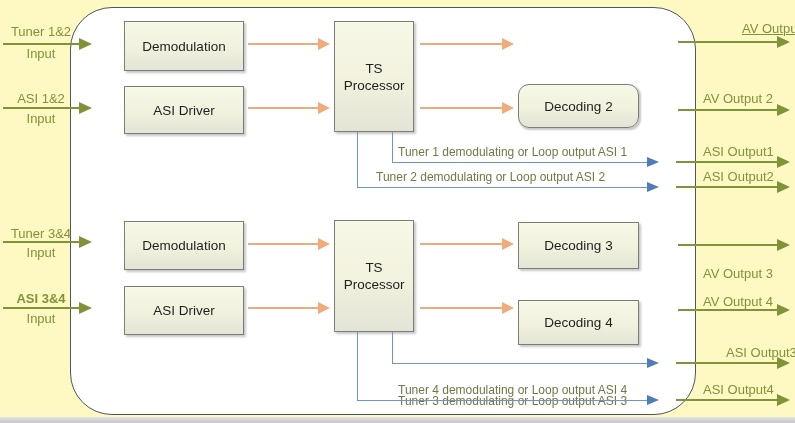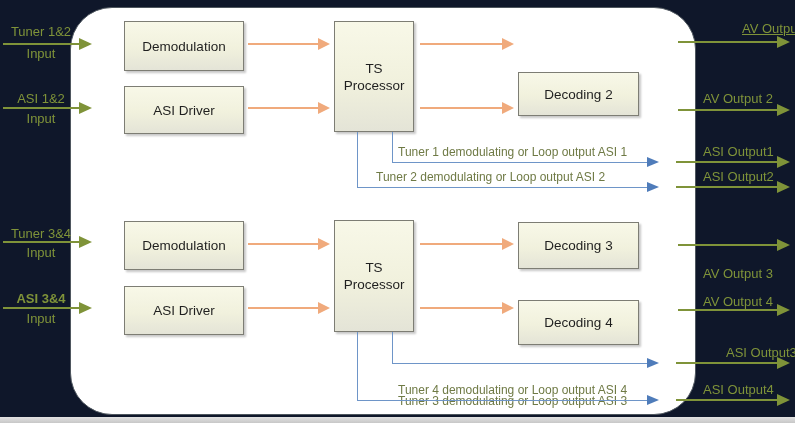--- a/index.html
+++ b/index.html
@@ -2,21 +2,21 @@
 <html style="--green: #7f9339; --orange: #f0aa7c; --blue: #6e95c8; --blue-head: #4f7cba; --box-border: #7d7d74; --outline: #4e565e; --box-text: #1f1f1f; --loop-text: #6f7a45;"><head>
 <meta charset="utf-8">
 <style>
   :root{
     --green:#7f9339; --orange:#f0aa7c; --blue:#6e95c8; --blue-head:#4f7cba;
     --box-border:#7d7d74; --outline:#4e565e; --box-text:#1f1f1f; --loop-text:#6f7a45;
   }
   html,body{margin:0;padding:0;background:#ffffff;}
   #canvas{
     position:relative; width:795px; height:423px; overflow:hidden;
-    font-family:"Liberation Sans", sans-serif; background:#0f172a;
+    font-family:"Liberation Sans", sans-serif; background:#fef9c3;
   }
   .outline{
     position:absolute; left:70px; top:7px; width:624px; height:406px;
     border:1.5px solid var(--outline); border-radius:42px; background:#ffffff;
   }
   .box{
     position:absolute;
     background:linear-gradient(180deg,#f8f8e8 0%,#f1f1dd 55%,#e4e4d7 100%);
     border:1px solid var(--box-border);
     box-shadow:1.5px 1.5px 2px rgba(0,0,0,0.22);
@@ -59,21 +59,21 @@
   <div class="glabel" style="left:4px; top:91px; width:74px;">ASI 1&amp;2</div>
   <div class="arrow green" style="left:3px; top:108px; width:89px;">
       <i class="shaft"></i>
       <i class="head"></i>
     </div>
   <div class="glabel" style="left:4px; top:111px; width:74px;">Input</div>
 
   <div class="box" style="left:124px; top:21px; width:118px; height:48px;">Demodulation</div>
   <div class="box" style="left:124px; top:86px; width:118px; height:46px;">ASI Driver</div>
   <div class="box" style="left:334px; top:21px; width:80px; height:111px; padding:0 14px; box-sizing:border-box;">TS Processor</div>
-  <div class="box" style="left:518px; top:72px; width:119px; height:42px;">Decoding 2</div>
+  <div class="box" style="left:518px; top:84px; width:119px; height:42px;border-radius:11px;">Decoding 2</div>
 
   <div class="arrow orange" style="left:248px; top:44px; width:82px;">
       <i class="shaft"></i>
       <i class="head"></i>
     </div>
   <div class="arrow orange" style="left:248px; top:108px; width:82px;">
       <i class="shaft"></i>
       <i class="head"></i>
     </div>
   <div class="arrow orange" style="left:420px; top:44px; width:94px;">

